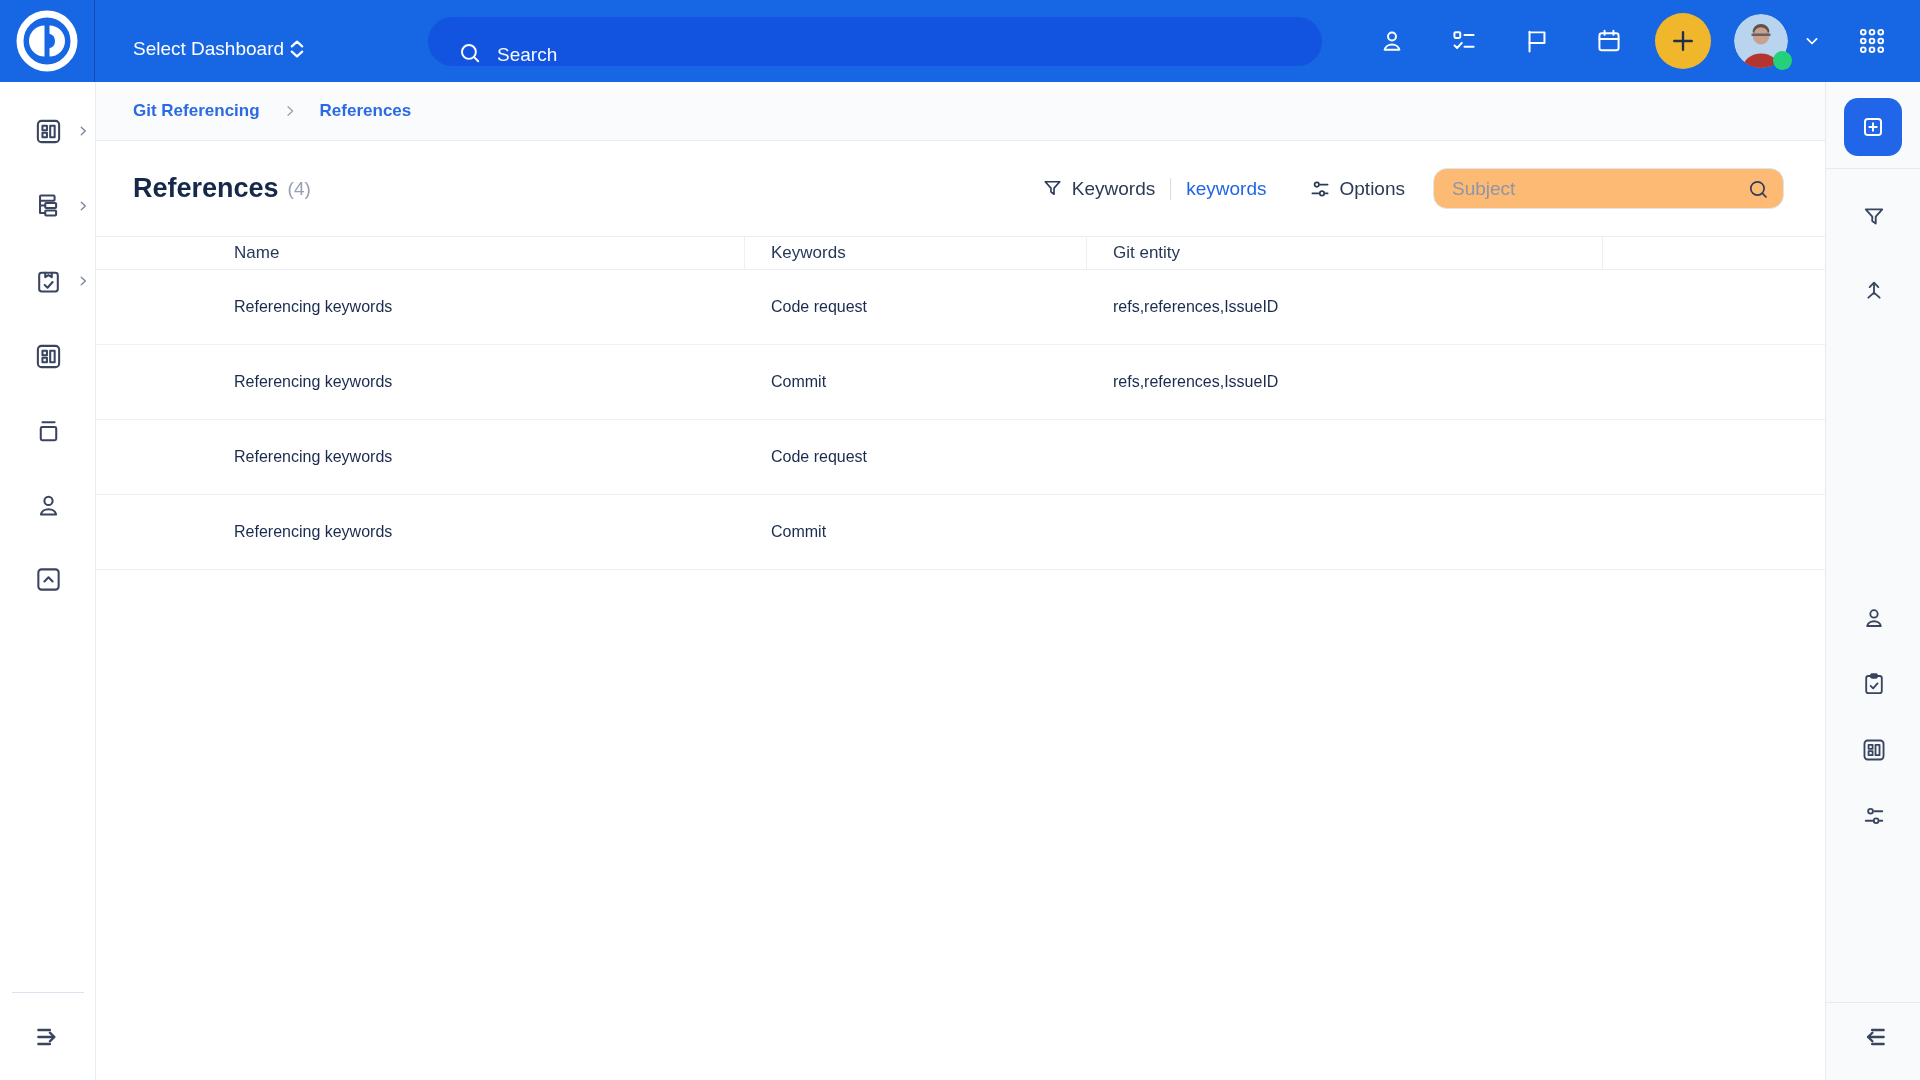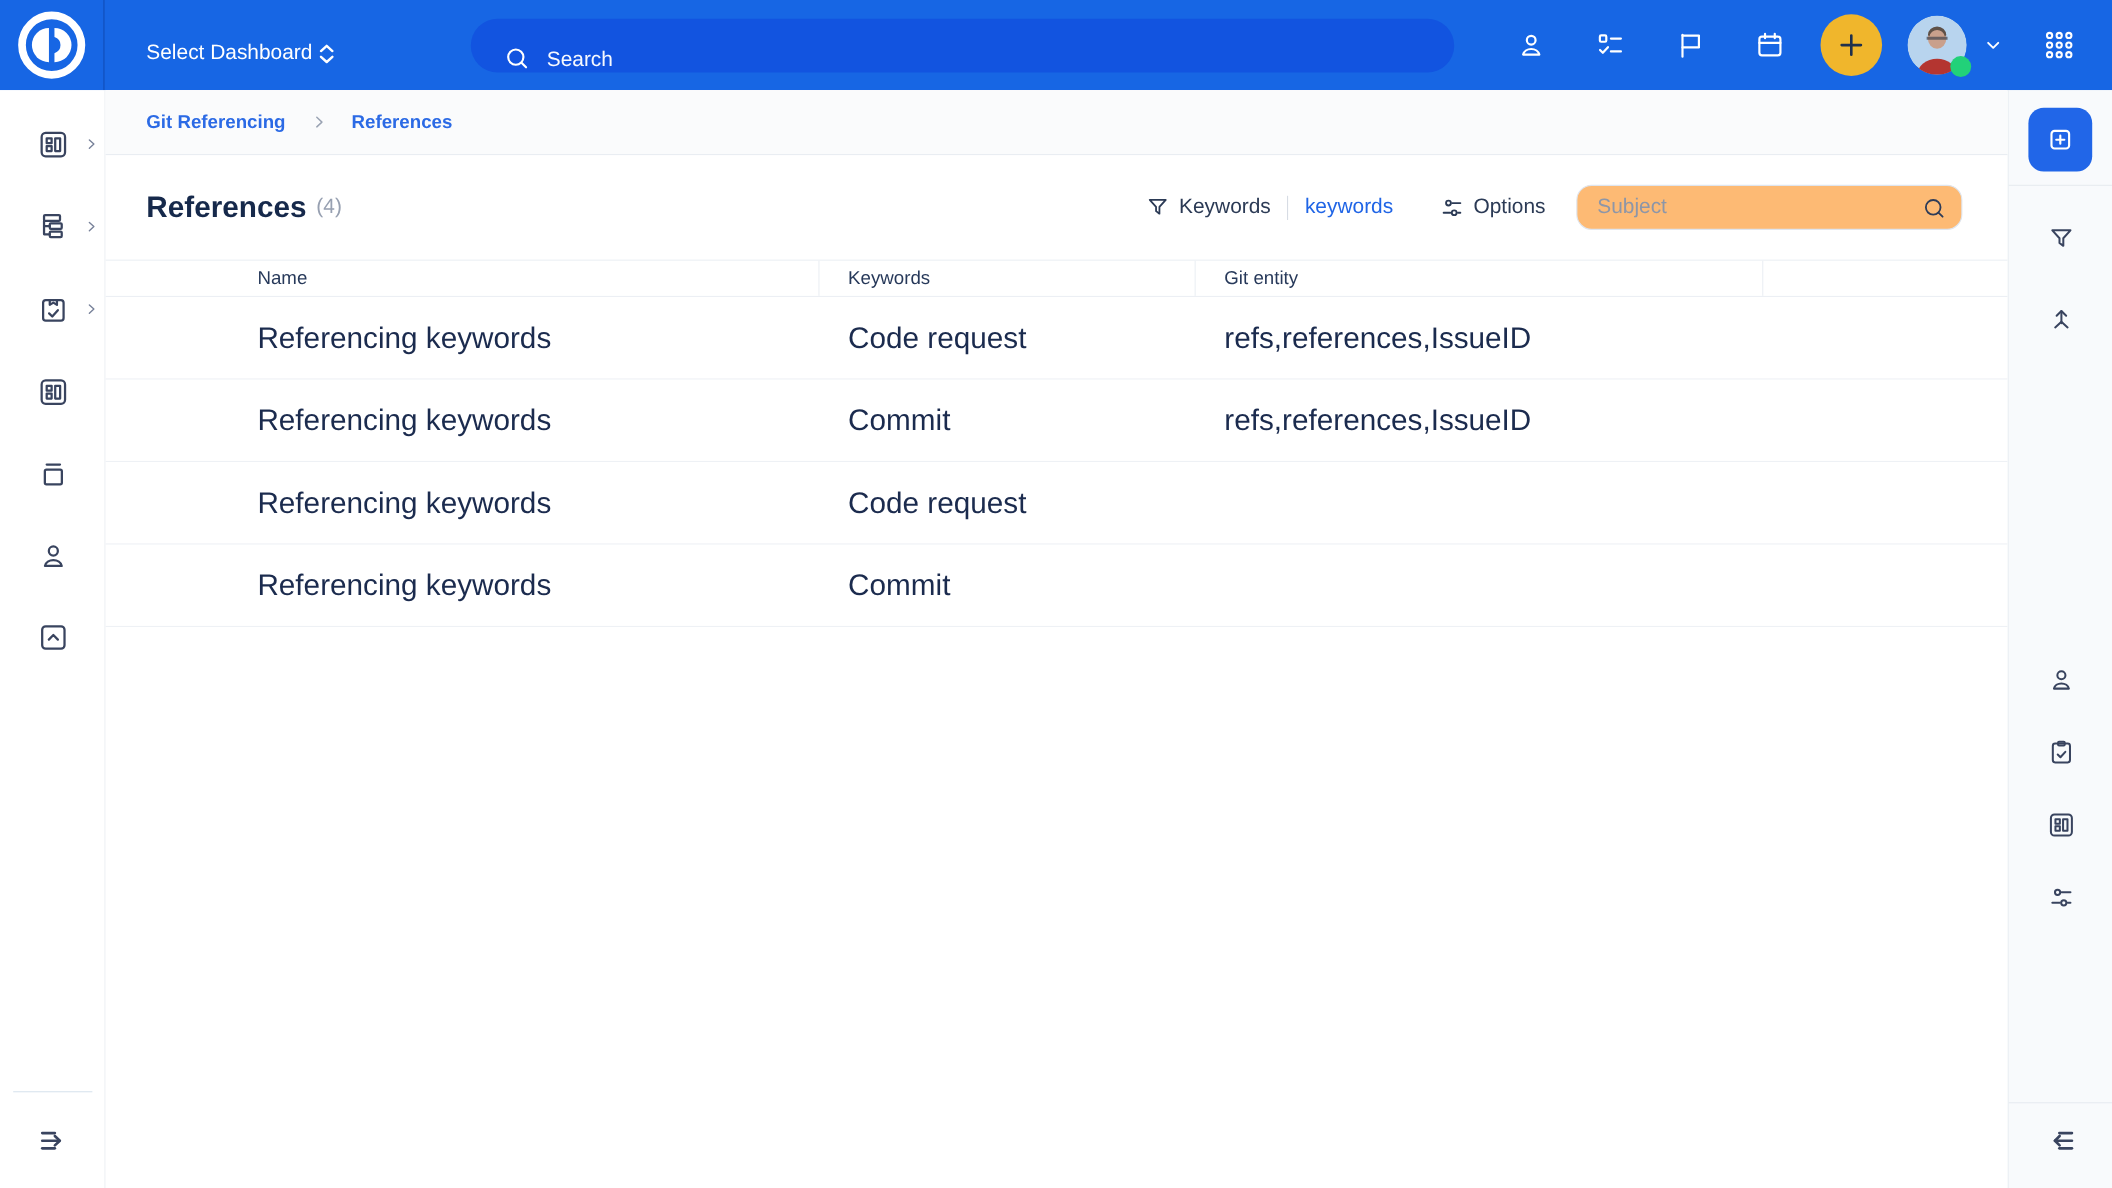--- a/index.html
+++ b/index.html
@@ -51,21 +51,21 @@
   .subject-box input { border:none; outline:none; font-size:19px; color:#1b2b4e; padding-left:18px; width:290px; background:transparent; font-family:"Liberation Sans", sans-serif; }
   .subject-box input::placeholder { color:#8d96a8; }
   .subject-box .mag { position:absolute; right:12px; top:8px; color:#2e3c58; }
 
   .tbl { position:absolute; left:0; top:154px; width:1729px; }
   .tbl-header { display:grid; grid-template-columns:649px 342px 516px 1fr; height:34px; border-top:1px solid #eceff4; border-bottom:1px solid #eceff4; }
   .hcell { display:flex; align-items:center; padding-left:26px; font-size:17px; color:#27395a; border-right:1px solid #eceff4; cursor:pointer; }
   .hcell.first { padding-left:138px; }
   .hcell.last { border-right:none; }
   .trow { display:grid; grid-template-columns:649px 342px 516px 1fr; height:75px; border-bottom:1px solid #eef1f5; cursor:pointer; }
-  .cell { display:flex; align-items:center; padding-left:26px; font-size:27px; color:#1b2b4e; }
+  .cell { display:flex; align-items:center; padding-left:26px; font-size:16px; color:#1b2b4e; }
   .cell.first { padding-left:138px; }
 
   svg { display:block; }
 </style>
 </head>
 <body>
 
 <div class="app">
 
   <header class="topbar">

